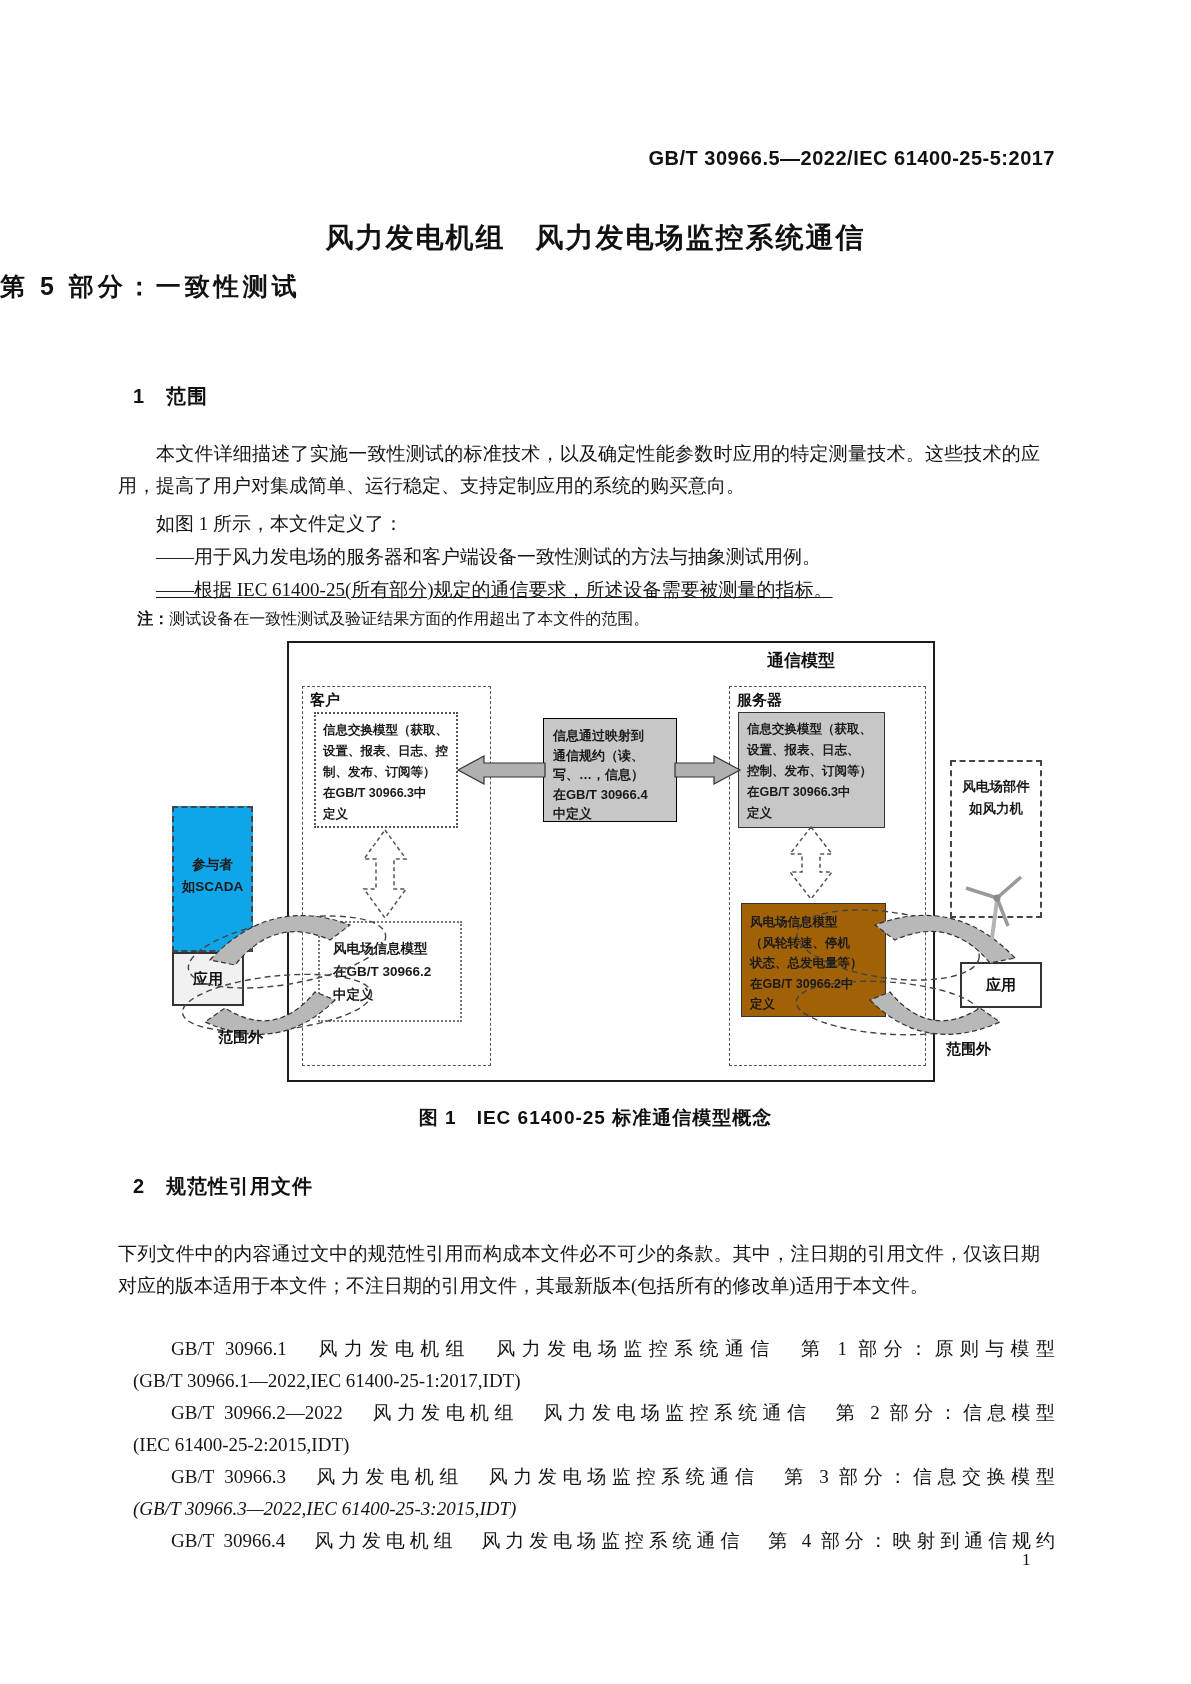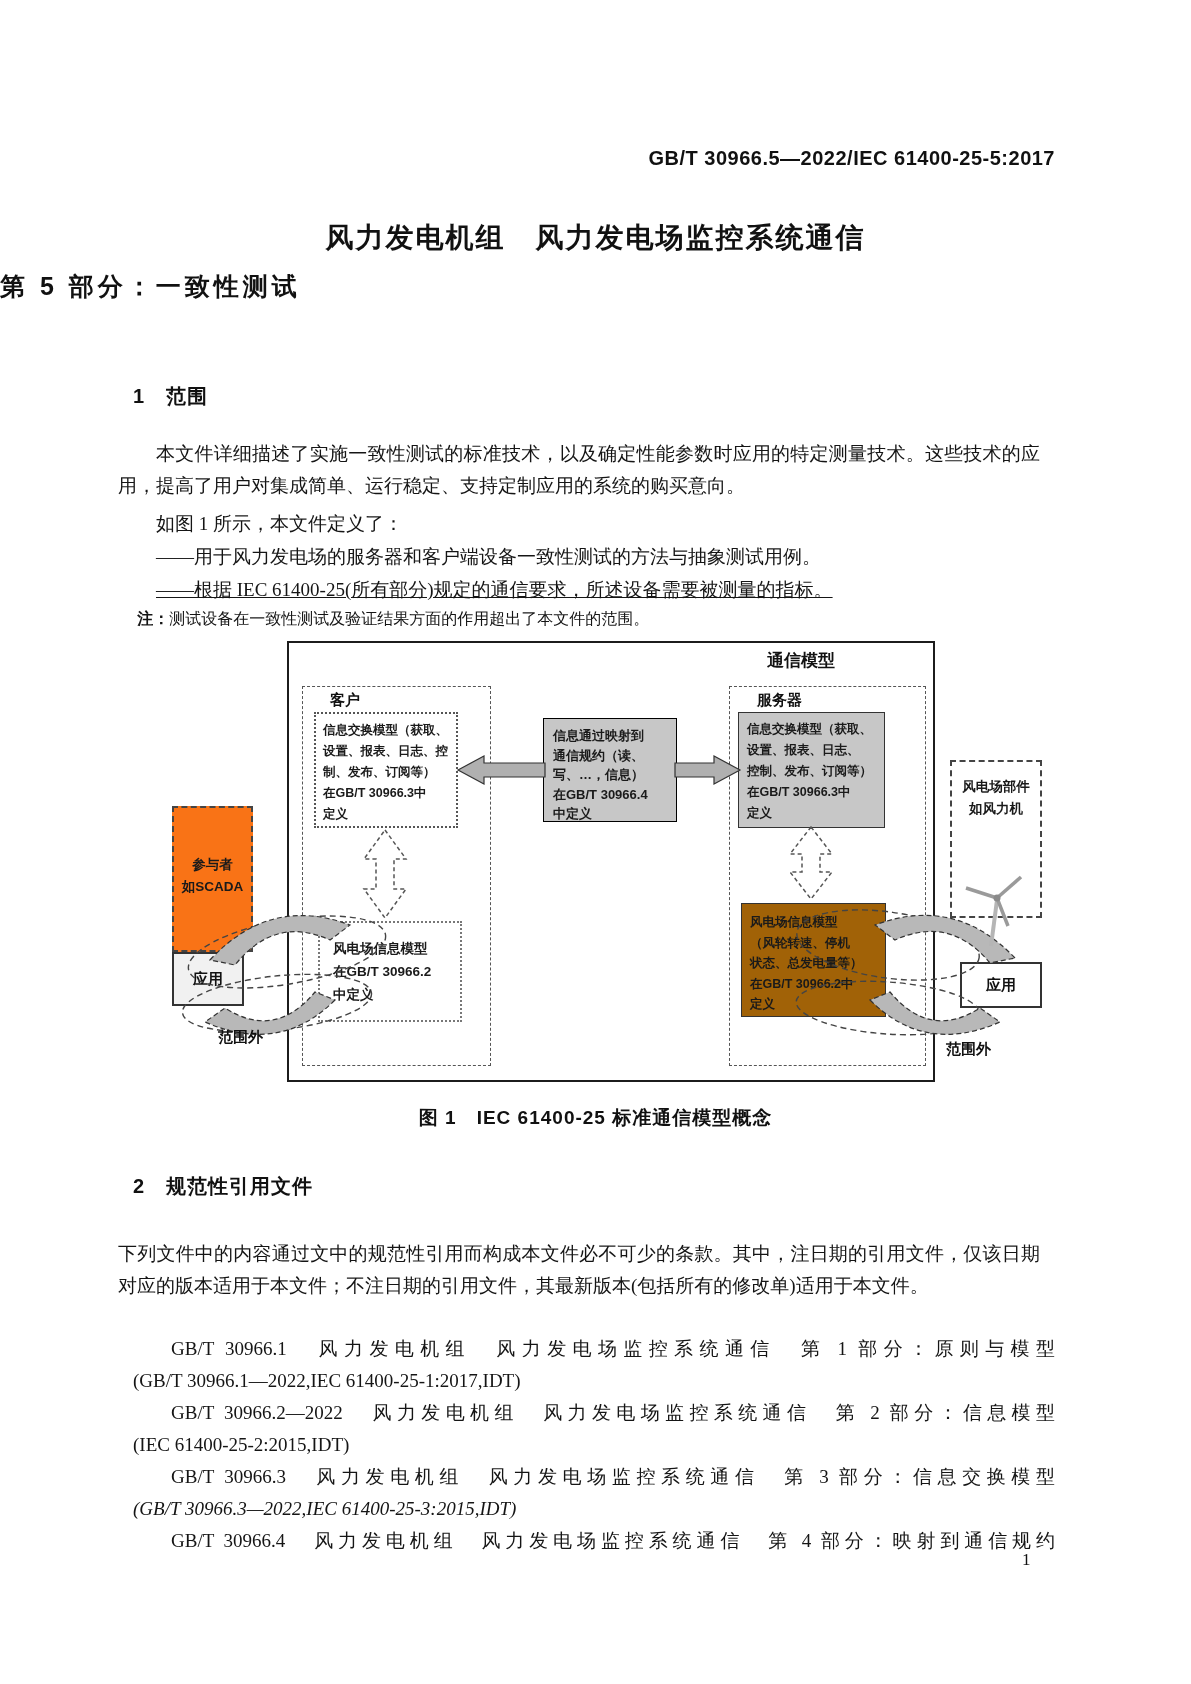--- a/index.html
+++ b/index.html
@@ -33,35 +33,35 @@
   .pgnum{position:absolute;left:1022px;top:1550px;font:17px "Liberation Serif",serif;}
 
   
   .capt{position:absolute;top:1106px;left:0;width:100%;text-align:center;
         font:bold 19px/1.3 "Liberation Sans","DejaVu Sans",sans-serif;letter-spacing:1px;}
   .figbox{position:absolute;box-sizing:border-box;}
   #fig-outer{left:287px;top:641px;width:648px;height:441px;border:2px solid #1c1c1c;background:#fff;}
   #fig-title{left:287px;top:649px;width:548px;text-align:right;font:bold 17px "Liberation Sans",sans-serif;}
   #client-box{left:302px;top:686px;width:189px;height:380px;border:1px dashed #555;}
   #server-box{left:729px;top:686px;width:197px;height:380px;border:1px dashed #555;}
-  .zone-label{position:absolute;font:bold 15px "Liberation Sans",sans-serif;margin-left:20px;}
+  .zone-label{position:absolute;font:bold 15px "Liberation Sans",sans-serif;}
   #client-label{left:310px;top:691px;} #server-label{left:737px;top:691px;}
   .fig-txt{white-space:pre-line;font-family:"Liberation Sans","DejaVu Sans",sans-serif;font-weight:bold;color:#1a1a1a;}
   #client-upper{left:314px;top:712px;width:144px;height:116px;border:2px dotted #555;background:#fff;
                 font-size:12.5px;line-height:21px;padding:6px 2px 0 7px;}
   #client-lower{left:318px;top:921px;width:144px;height:101px;border:2px dotted #777;background:#fff;
                 font-size:13.5px;line-height:23px;padding:14px 0 0 13px;}
   #center-box{left:543px;top:718px;width:134px;height:104px;background:#c7c7c7;border:1px solid #000000;
               font-size:13px;line-height:19.5px;padding:7px 0 0 9px;}
   #server-upper{left:738px;top:712px;width:147px;height:116px;background:#c7c7c7;border:1px solid #333;
                 font-size:12.5px;line-height:21px;padding:6px 0 0 8px;}
   #server-lower{left:741px;top:903px;width:145px;height:114px;background:#a16207;border:1px solid #333;
                 font-size:12.5px;line-height:20.5px;padding:8px 0 0 8px;}
   #left-actor{left:172px;top:806px;width:81px;height:146px;border:2px dashed #444;
-              font-size:13.5px;line-height:22px;text-align:center;padding-top:46px;background:#f97316;}
+              font-size:13.5px;line-height:22px;text-align:center;padding-top:46px;background:#0ea5e9;}
   #right-actor{left:950px;top:760px;width:92px;height:158px;border:2px dashed #444;
                font-size:13.5px;line-height:22px;text-align:center;padding-top:14px;background:#fff;}
   .app{position:absolute;box-sizing:border-box;border:2px solid #333;text-align:center;z-index:2;
        font:bold 15px "Liberation Sans",sans-serif;}
   #left-app{left:172px;top:952px;width:72px;height:54px;background:#f1f1f1;line-height:50px;}
   #right-app{left:960px;top:962px;width:82px;height:46px;background:#fff;line-height:42px;}
   .scope-out{position:absolute;font:bold 15px "Liberation Sans",sans-serif;z-index:4;}
   #scope-left{left:218px;top:1028px;} #scope-right{left:946px;top:1040px;}
   #fig-svg{position:absolute;left:0;top:0;width:1191px;height:1684px;z-index:3;pointer-events:none;}
 </style>

